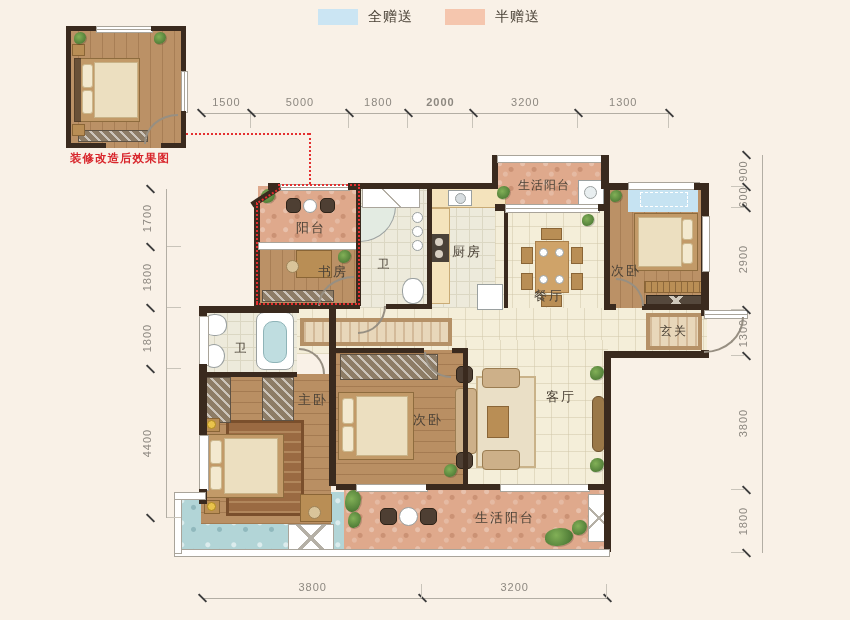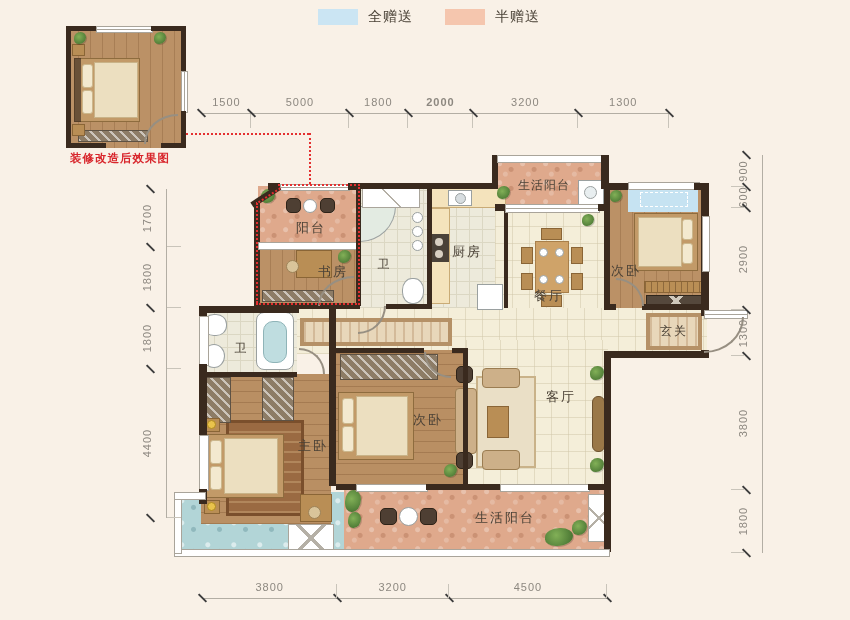--- a/index.html
+++ b/index.html
@@ -295,21 +295,21 @@
   <div class="a reddot-h" style="left:256px;top:203px;width:29px;height:0;transform:rotate(-33deg);transform-origin:left center;"></div>
 
   <span class="rlabel" style="left:311px;top:228px;">阳台</span>
   <span class="rlabel" style="left:333px;top:272px;">书房</span>
   <span class="rlabel sm" style="left:384px;top:264px;">卫</span>
   <span class="rlabel" style="left:467px;top:252px;">厨房</span>
   <span class="rlabel sm" style="left:544px;top:185px;">生活阳台</span>
   <span class="rlabel" style="left:549px;top:296px;">餐厅</span>
   <span class="rlabel" style="left:626px;top:271px;">次卧</span>
   <span class="rlabel sm" style="left:241px;top:348px;">卫</span>
-  <span class="rlabel" style="left:313px;top:446px;">主卧</span>
+  <span class="rlabel" style="left:313px;top:400px;">主卧</span>
   <span class="rlabel" style="left:428px;top:420px;">次卧</span>
   <span class="rlabel" style="left:561px;top:397px;">客厅</span>
   <span class="rlabel" style="left:505px;top:518px;">生活阳台</span>
 
   <div class="dim dt" style="left:202px;top:96px;width:467px;height:17px;">
       <span class="tick lead"></span>
       <div class="dimseg" style="flex-grow: 1500;">
         <span class="dimlabel">1500</span>
         <span class="tick"></span>
       </div>
@@ -337,24 +337,20 @@
   <div class="dim db" style="left:203px;top:581px;width:404px;height:17px;">
       <span class="tick lead"></span>
       <div class="dimseg" style="flex-grow: 3800;">
         <span class="dimlabel">3800</span>
         <span class="tick"></span>
       </div>
       <div class="dimseg" style="flex-grow: 3200;">
         <span class="dimlabel">3200</span>
         <span class="tick"></span>
       </div>
-      <div class="dimseg" style="flex-grow: 4500;">
-        <span class="dimlabel">4500</span>
-        <span class="tick"></span>
-      </div>
     </div>
   <div class="dim dl" style="left:150px;top:189px;width:16px;height:329px;">
       <span class="tick lead"></span>
       <div class="dimseg" style="flex-grow: 1700;">
         <span class="dimlabel">1700</span>
         <span class="tick"></span>
       </div>
       <div class="dimseg" style="flex-grow: 1800;">
         <span class="dimlabel">1800</span>
         <span class="tick"></span>

